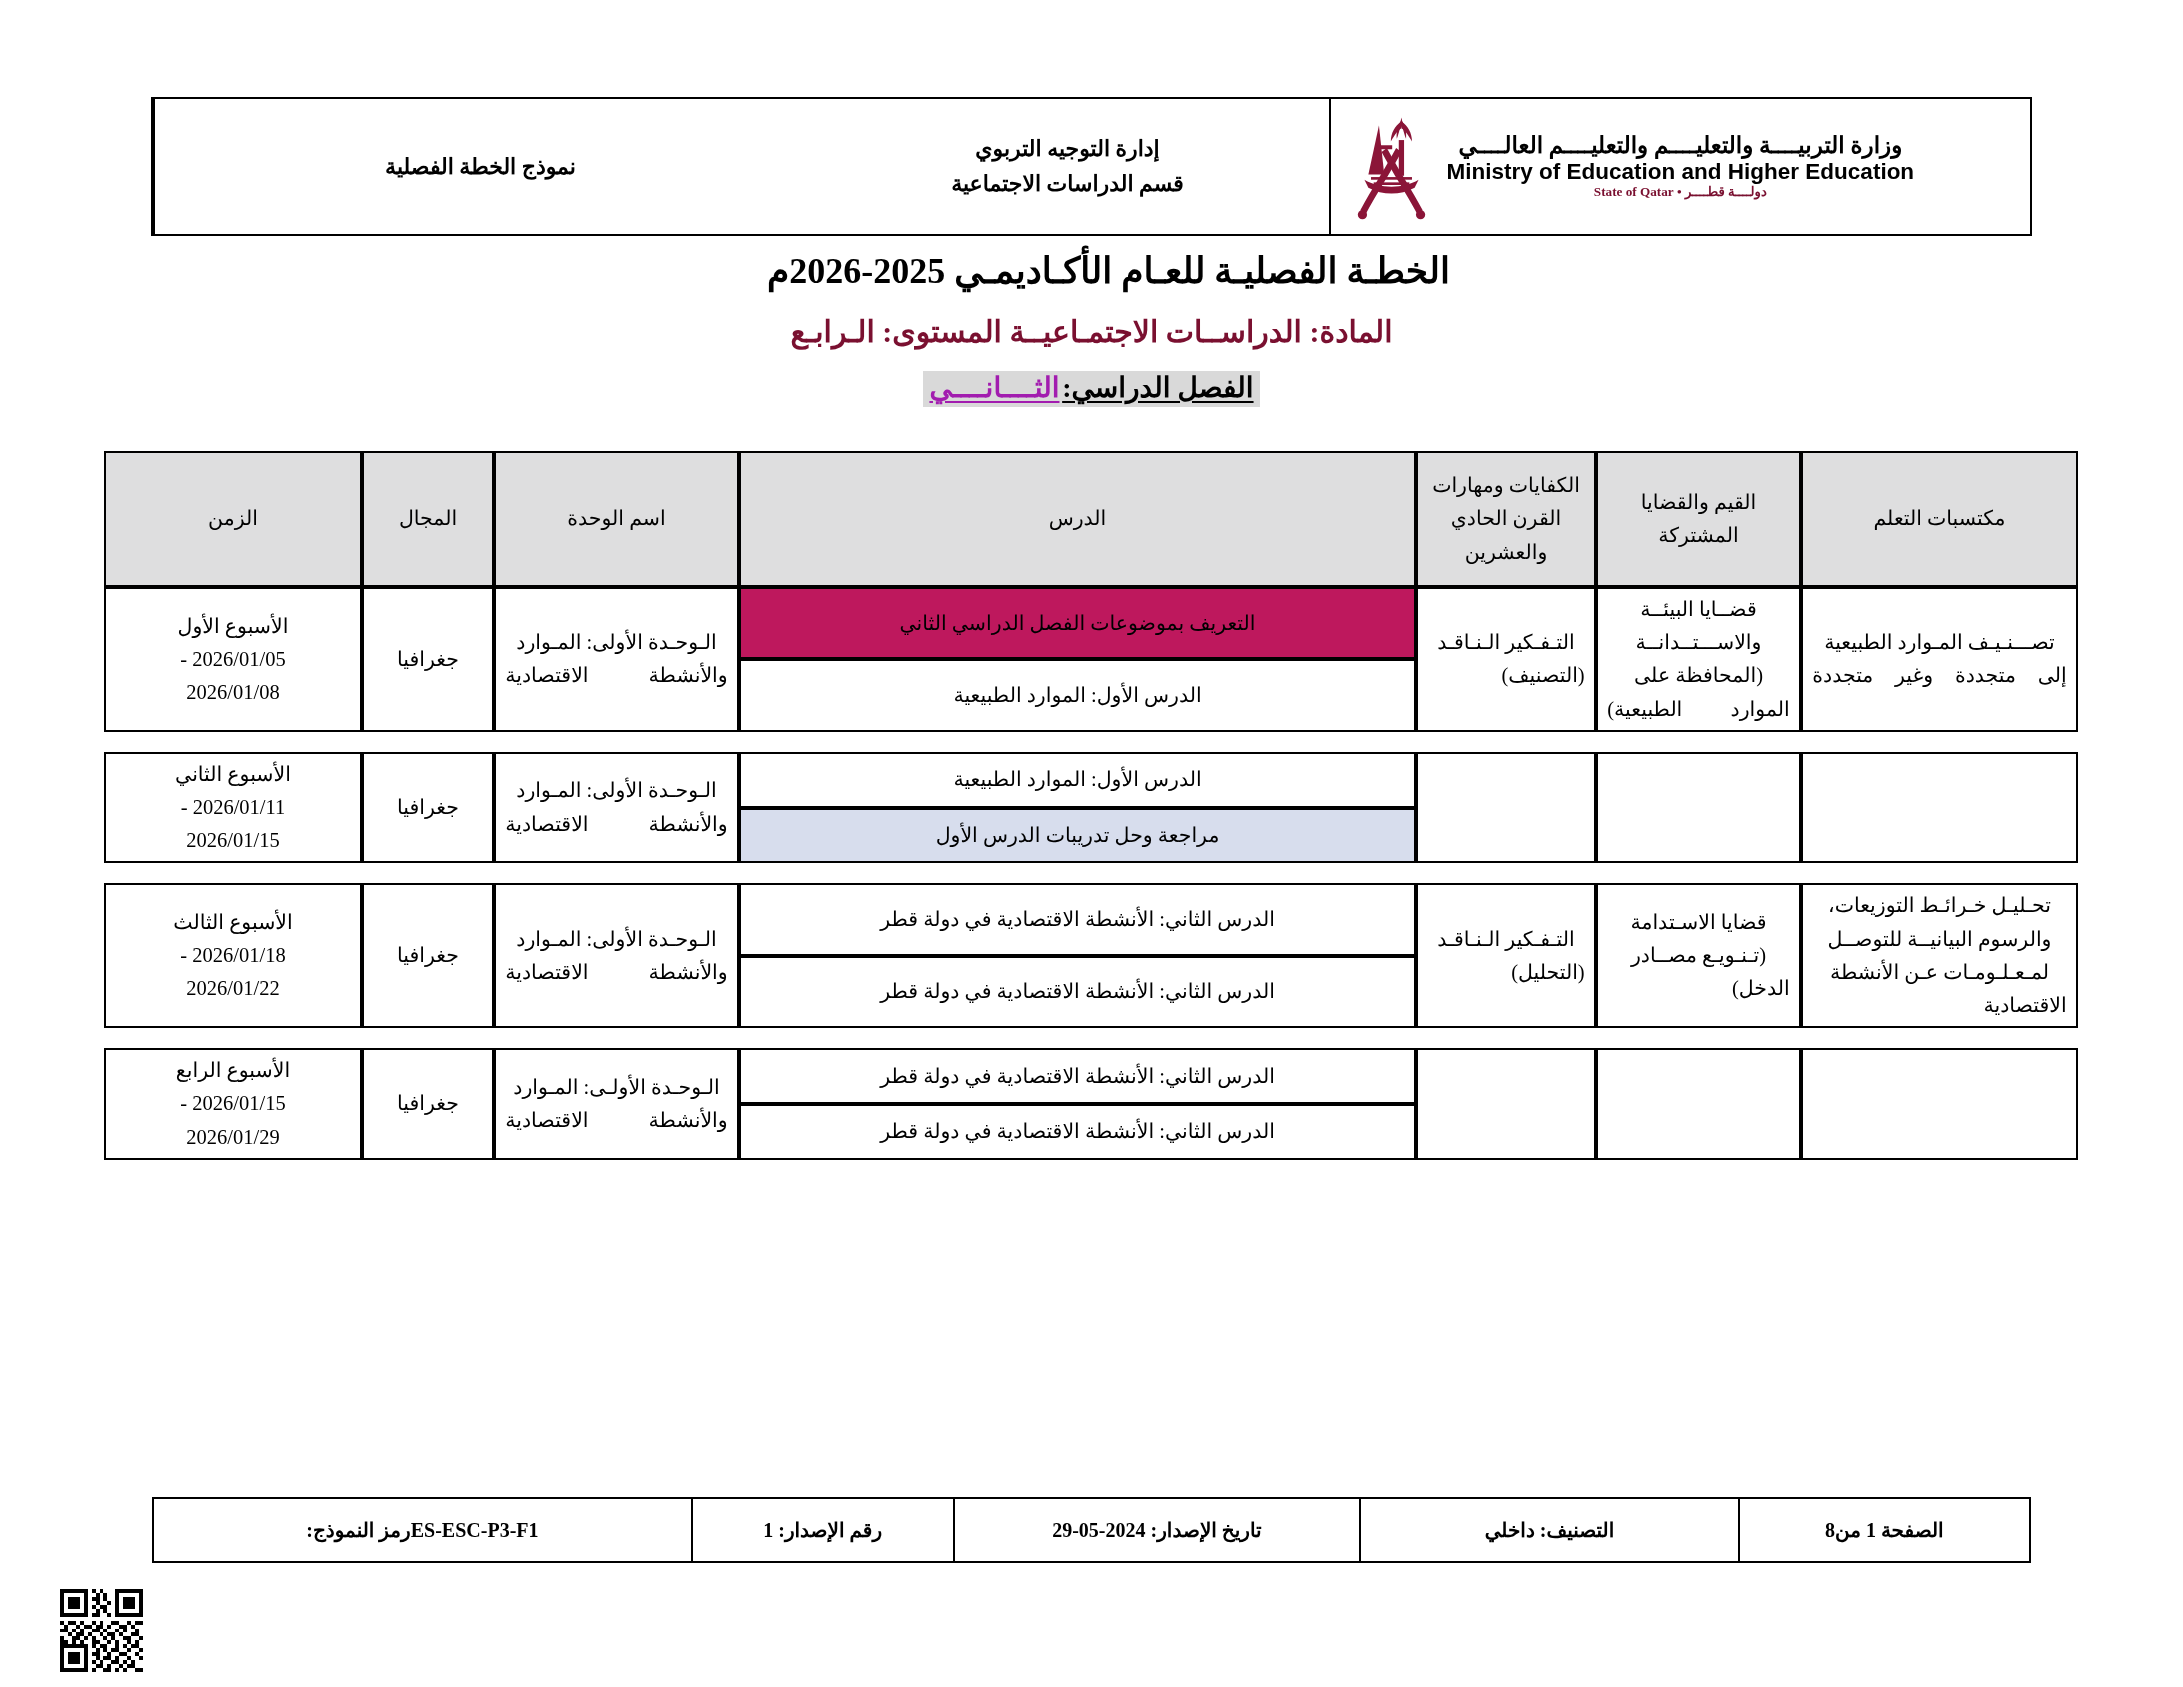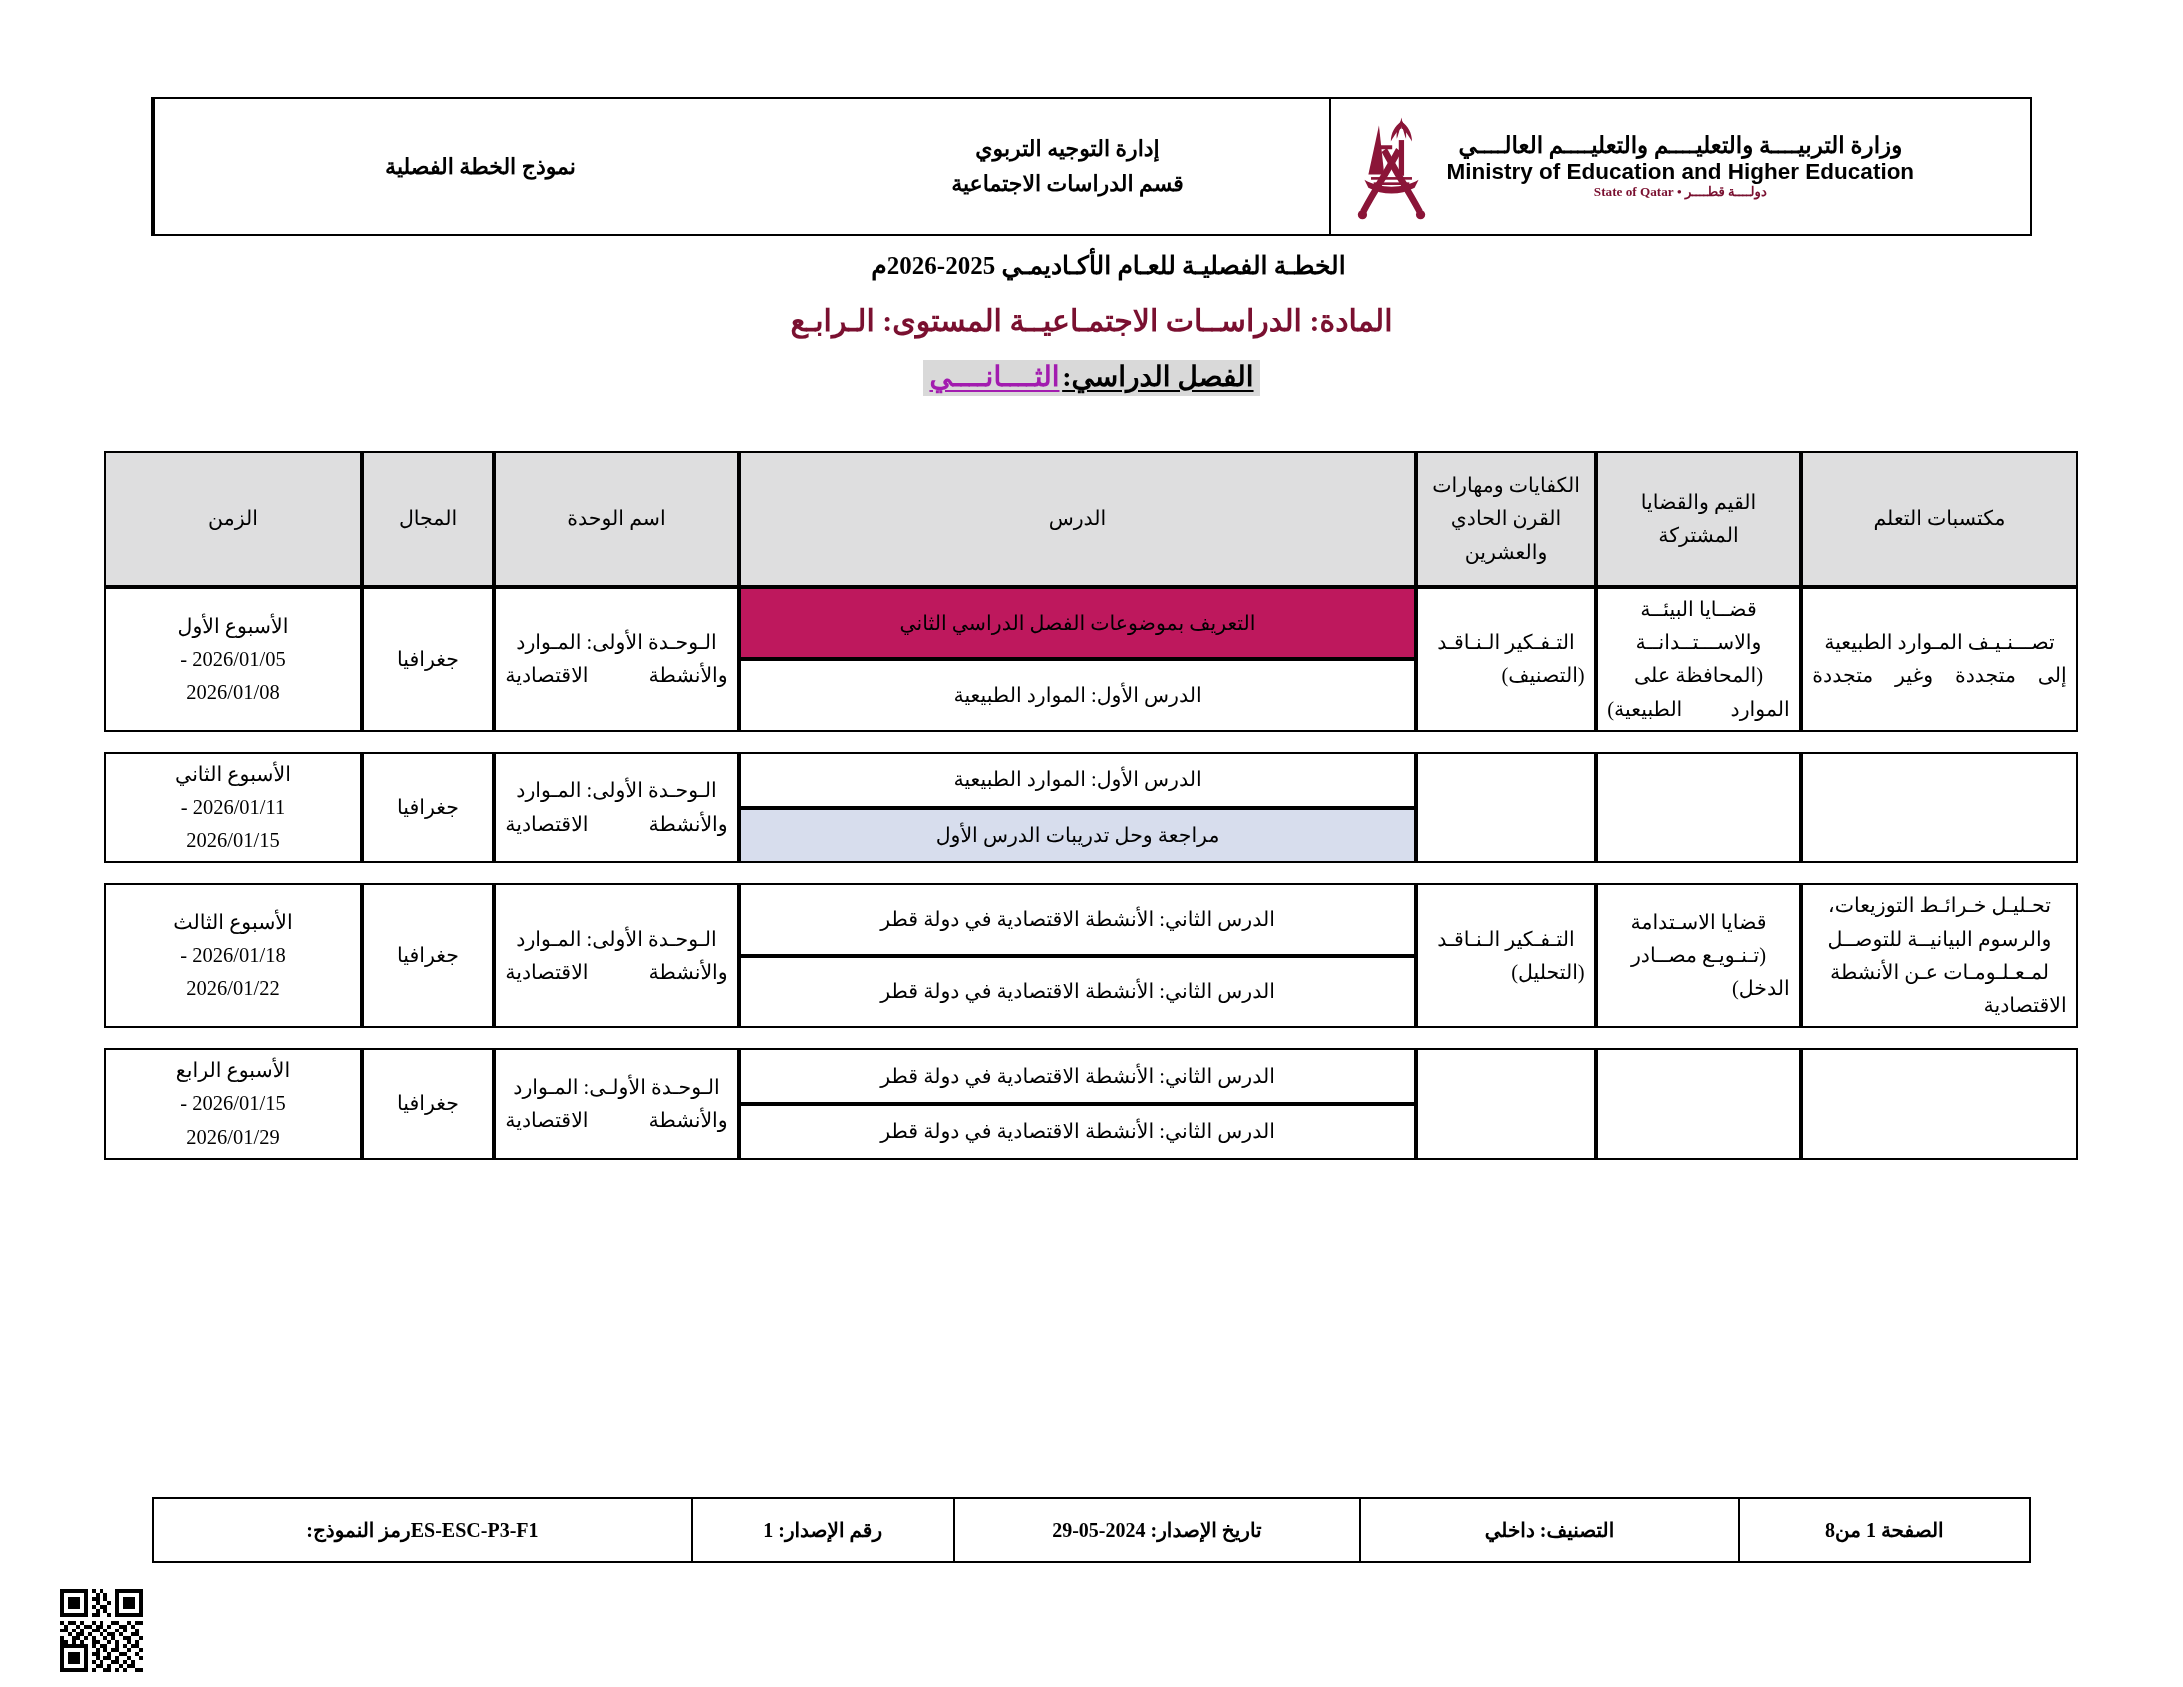--- a/index.html
+++ b/index.html
@@ -112,21 +112,21 @@
     left: 0;
     right: 0;
     text-align: center;
   }
   .title-line {
     font-weight: bold;
     line-height: 1.0;
     white-space: nowrap;
   }
   .title-1 {
-    font-size: 25px;
+    font-size: 36px;
     letter-spacing: 0.7px;
     margin-bottom: 28px;
     padding-left: 34px;
   }
   .title-2 {
     font-size: 30px;
     color: #7a1030;
     letter-spacing: 0.7px;
     margin-bottom: 24px;
   }

